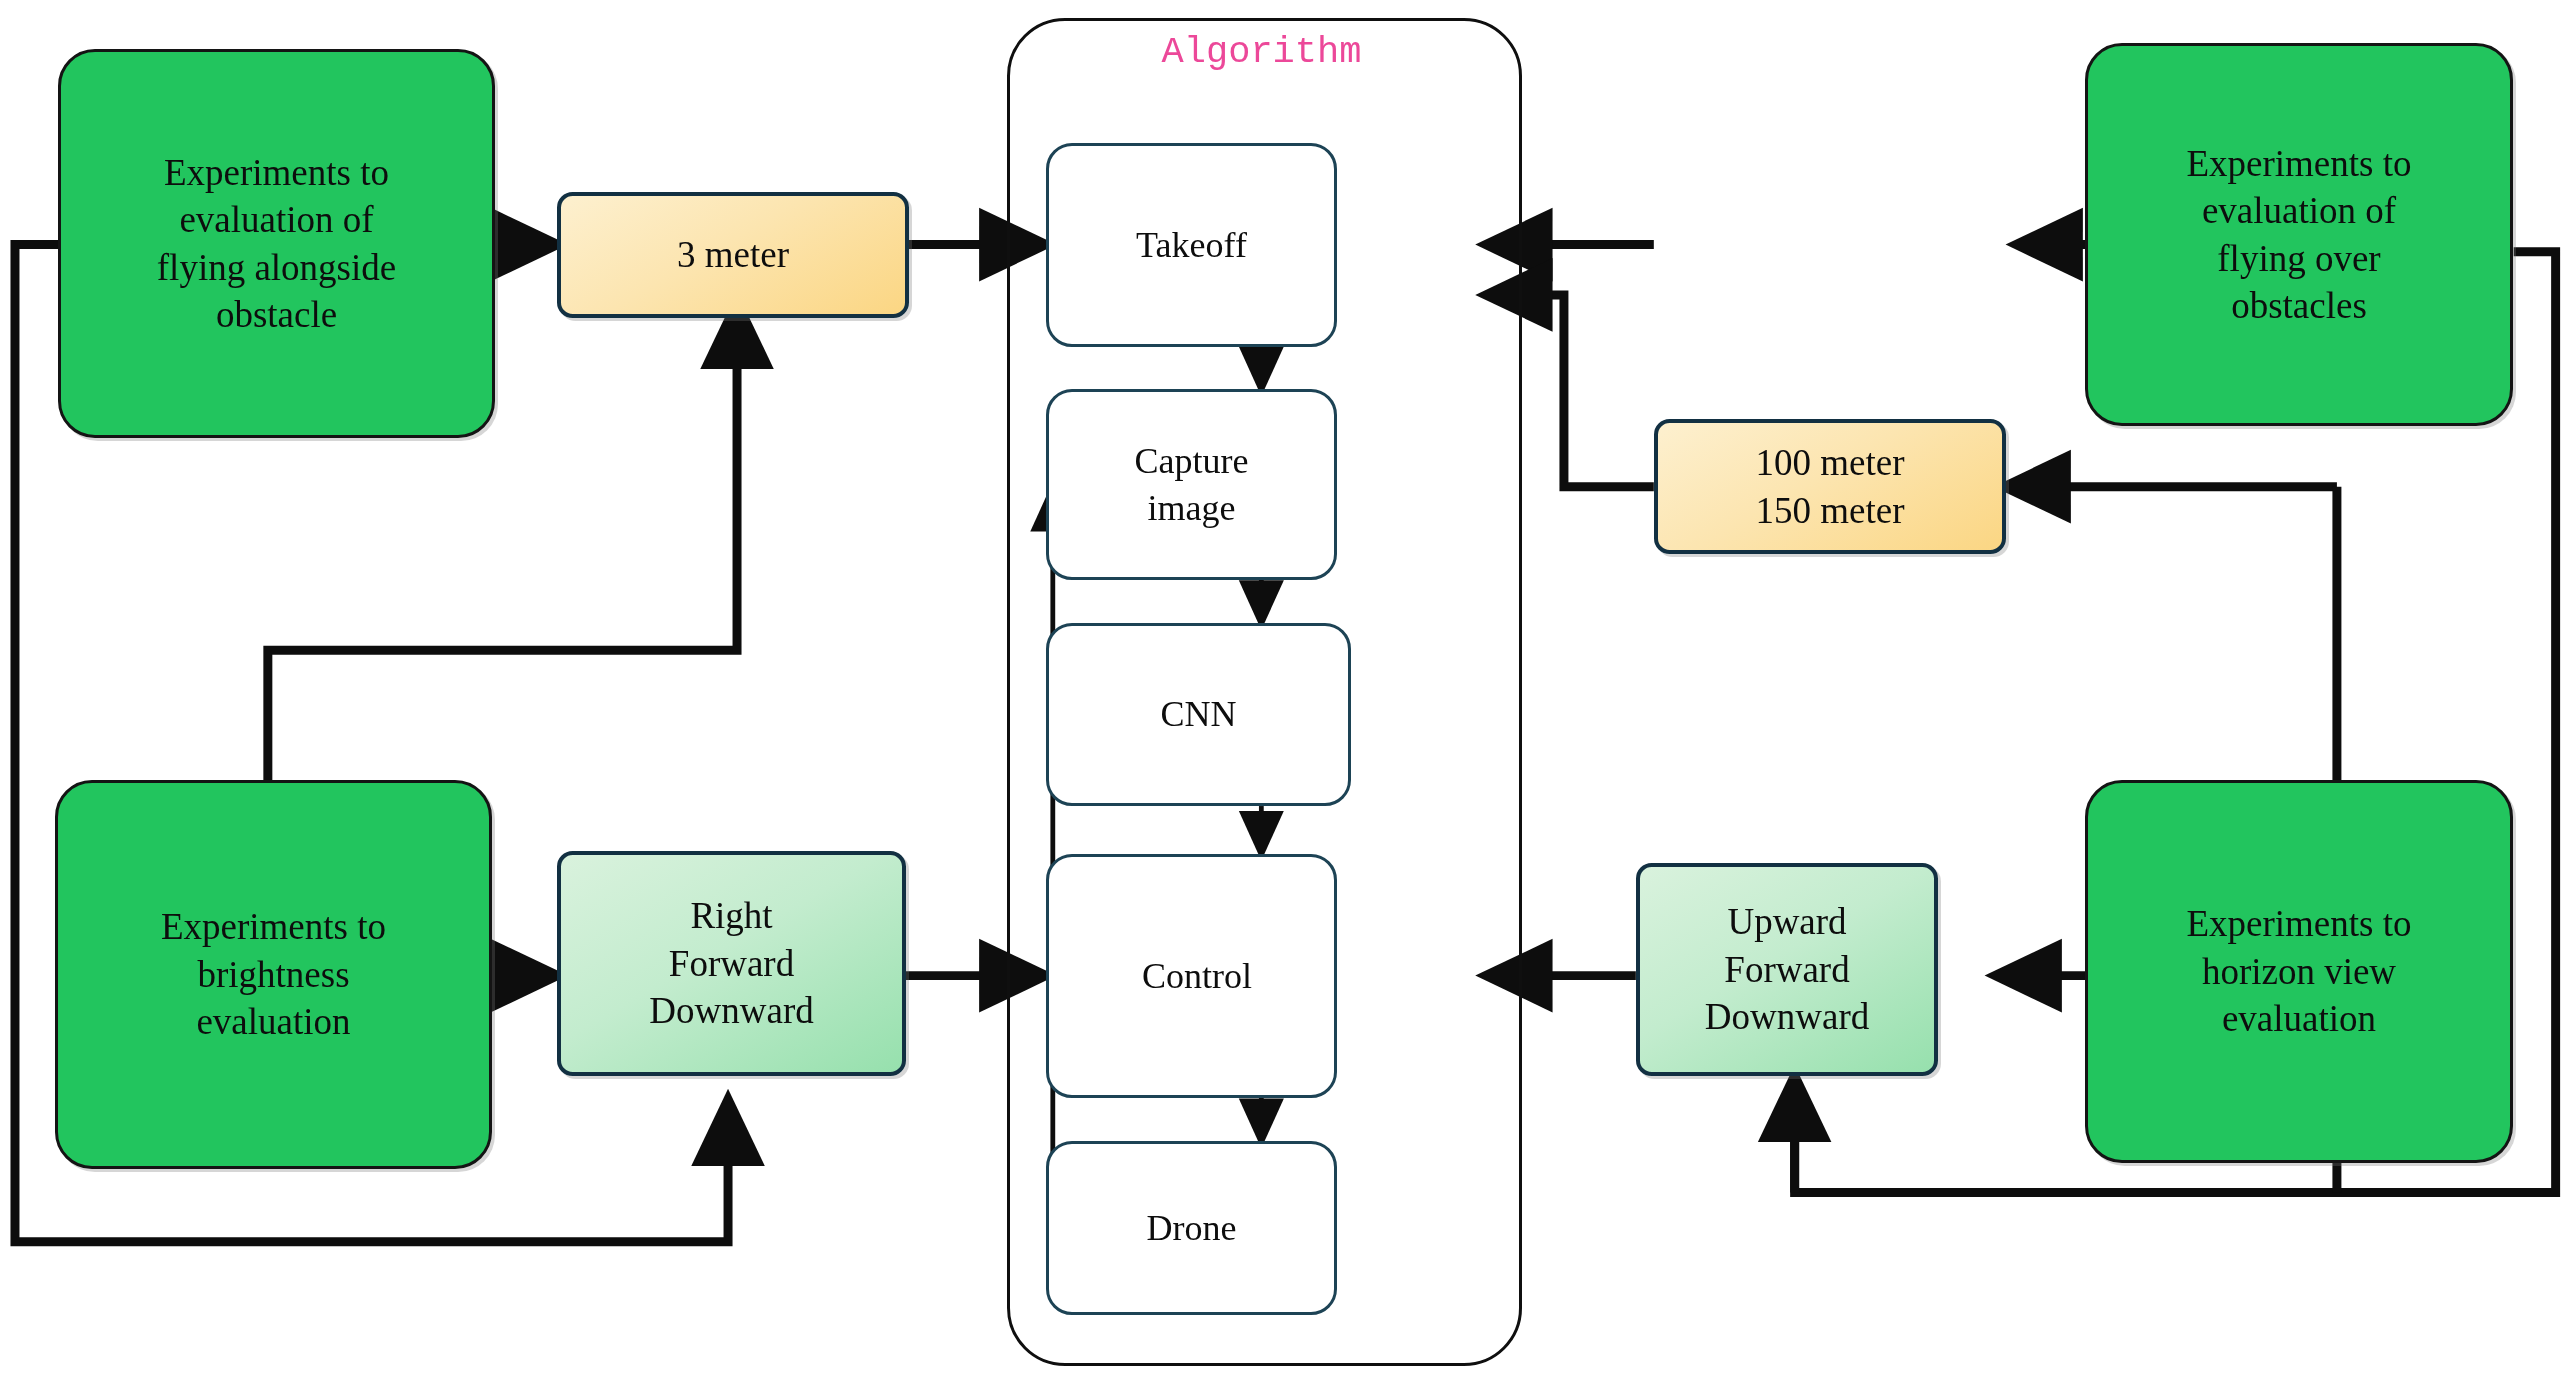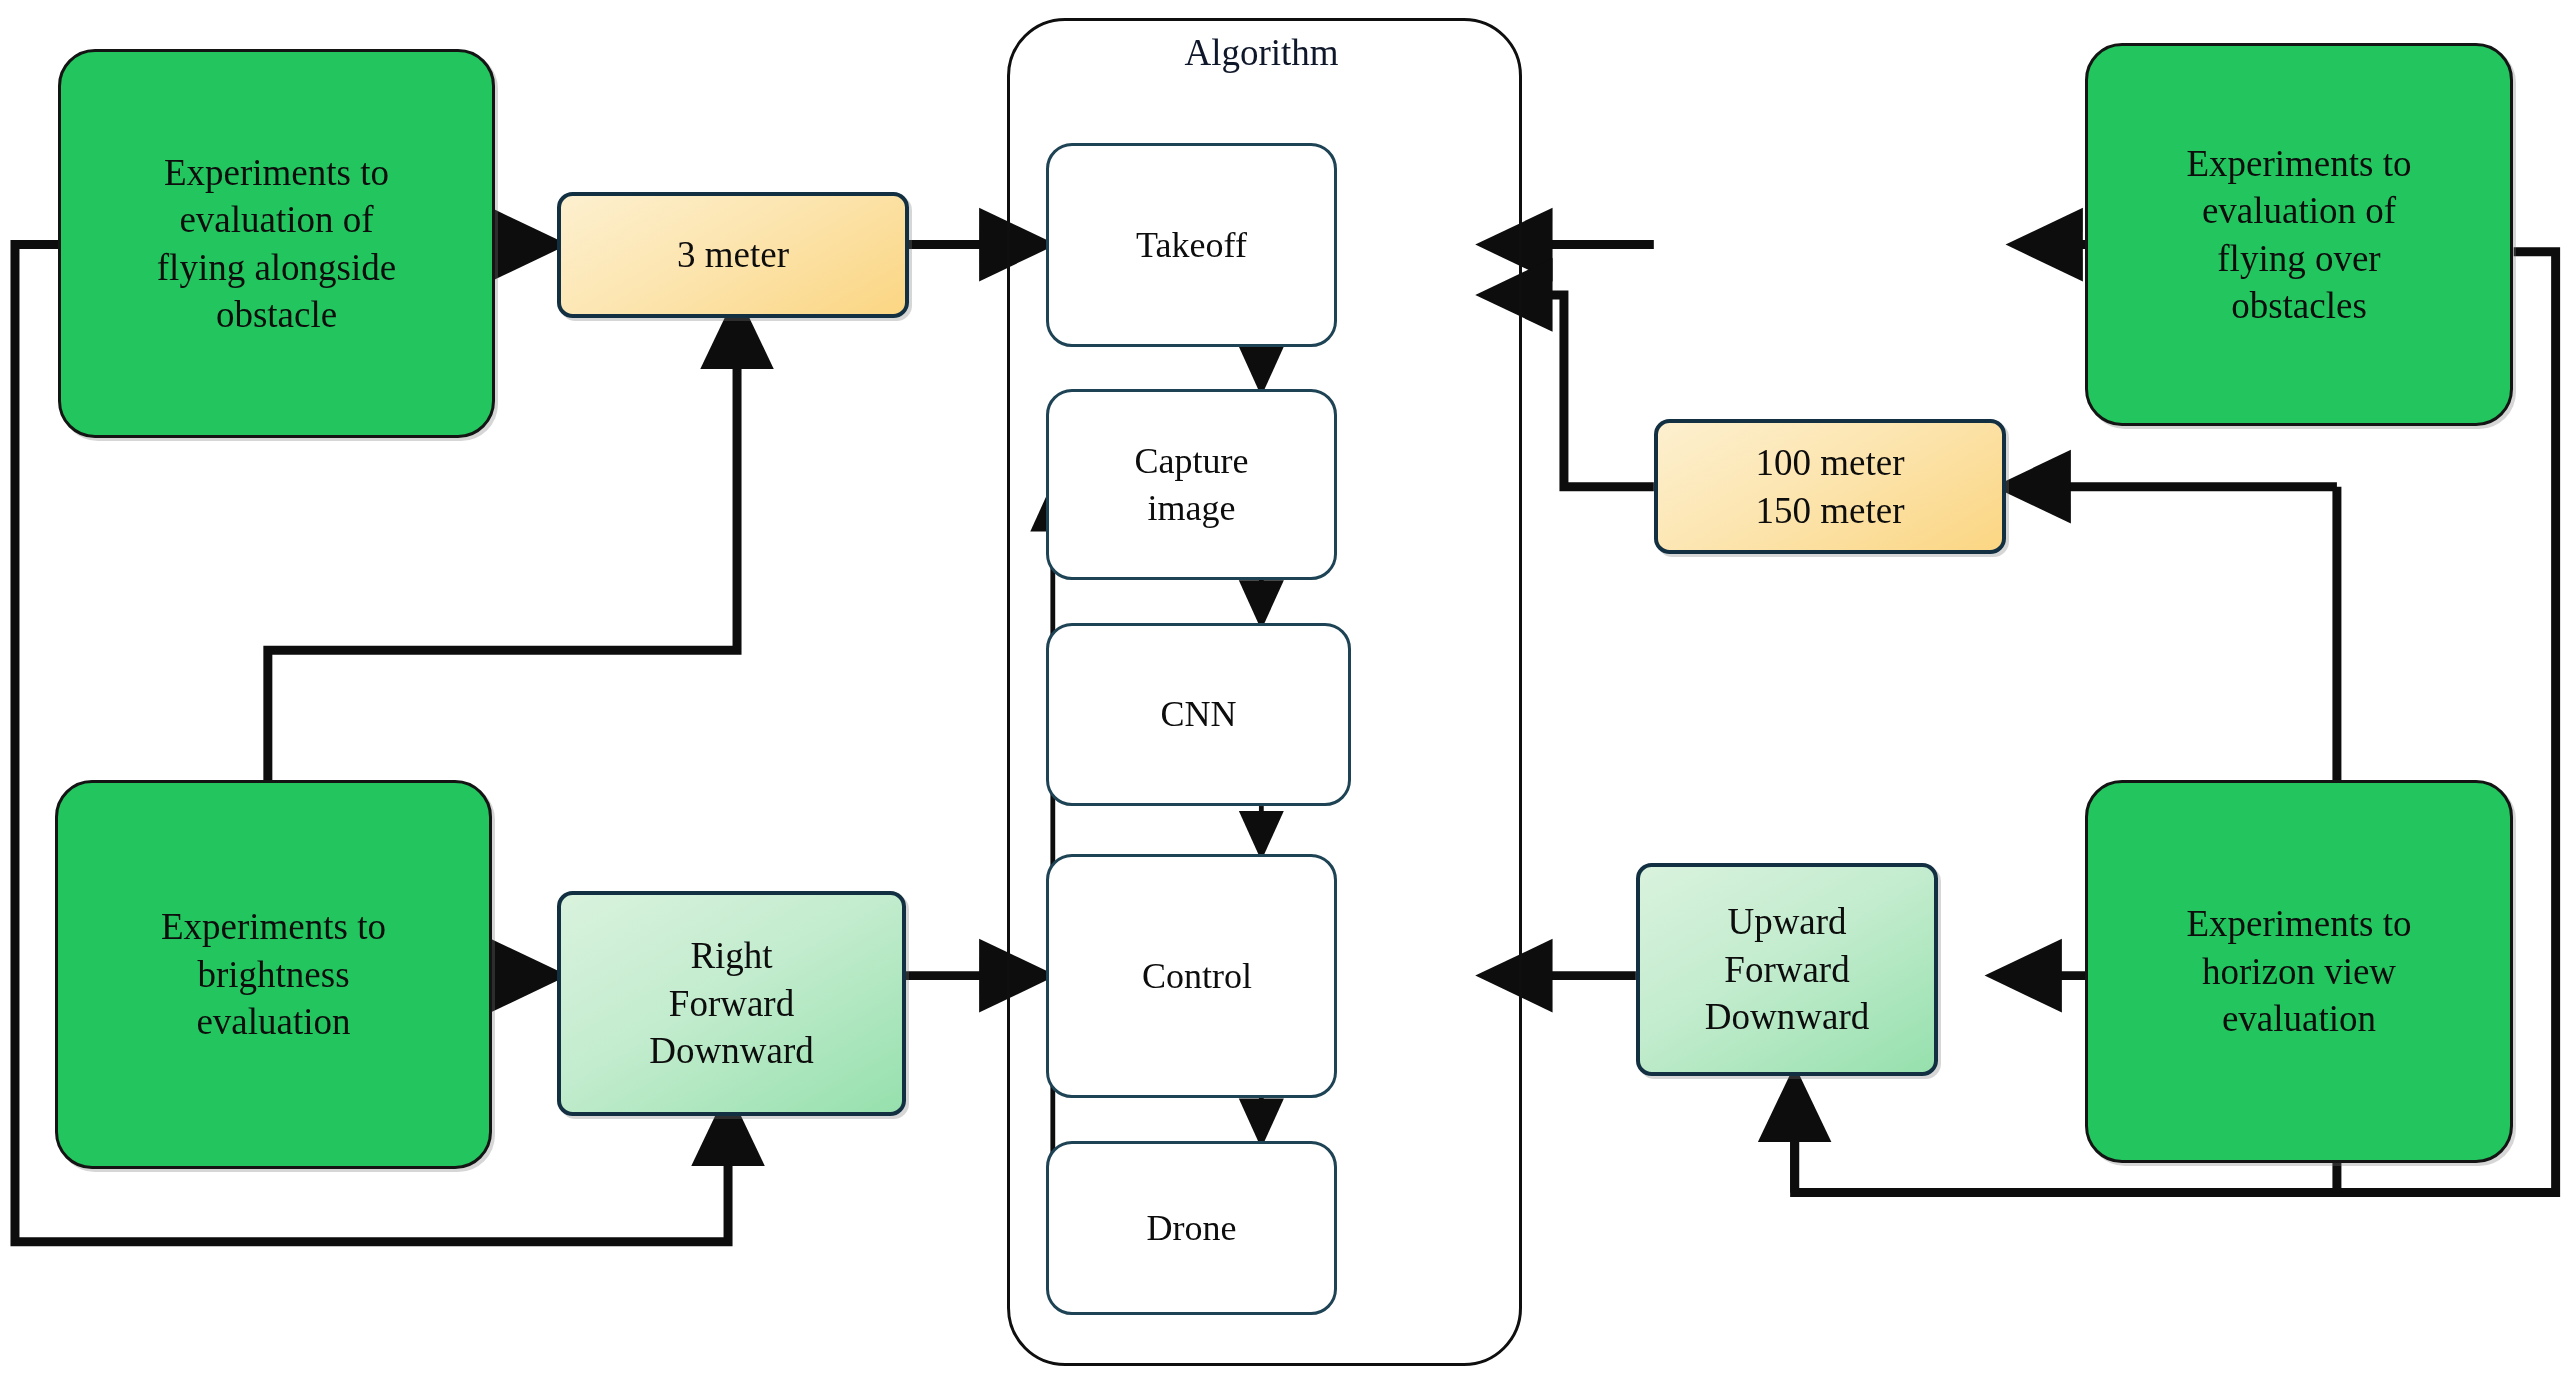--- a/index.html
+++ b/index.html
@@ -49,23 +49,24 @@
   }
   .algo-frame{
     position:absolute;
     border:3.6px solid #0f0f0f;
     border-radius:58px;
     background:transparent;
   }
   .algo-title{
     position:absolute;
     font-size:37px;
-    color:#0f172a;
+    color:#ec4899;
     text-align:center;
     width:100%;
+    font-family:Liberation Mono, monospace;
   }
 </style>
 </head>
 <body>
 
 <div id="stage">
 
   <svg class="wires" viewBox="0 0 4299 2301">
     <defs>
       <marker id="ah" markerWidth="9" markerHeight="9" refX="7.4" refY="4.5" orient="auto" markerUnits="strokeWidth">
@@ -141,21 +142,21 @@
 flying over
 obstacles</div>
   <div class="node exp-node" style="left:2085px;top:780px;width:428px;height:383px;">Experiments to
 horizon view
 evaluation</div>
 
   <div class="node param-node" style="left:557px;top:192px;width:352px;height:126px;">3 meter</div>
   <div class="node param-node" style="left:1654px;top:419px;width:352px;height:135px;">100 meter
 150 meter</div>
 
-  <div class="node dir-node" style="left:557px;top:851px;width:349px;height:225px;margin-top:40px;">Right
+  <div class="node dir-node" style="left:557px;top:851px;width:349px;height:225px;">Right
 Forward
 Downward</div>
   <div class="node dir-node" style="left:1636px;top:863px;width:302px;height:213px;">Upward
 Forward
 Downward</div>
 
 </div>
 
 
 </body></html>

